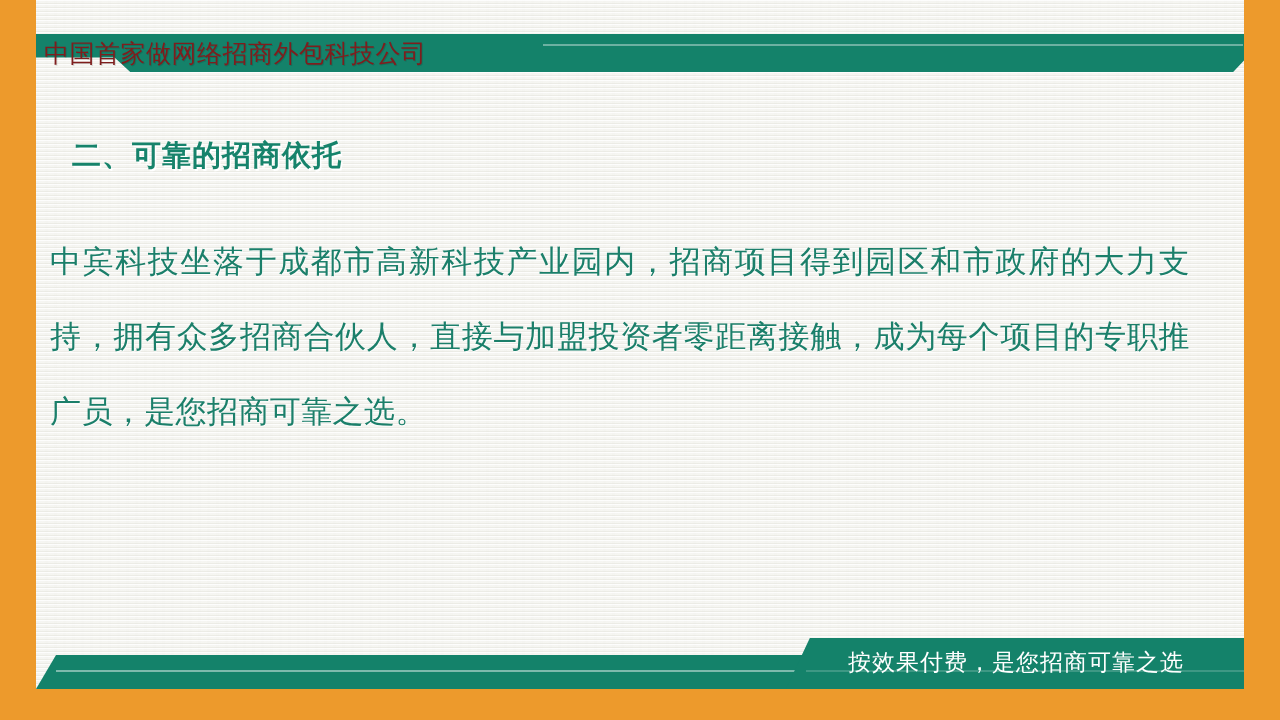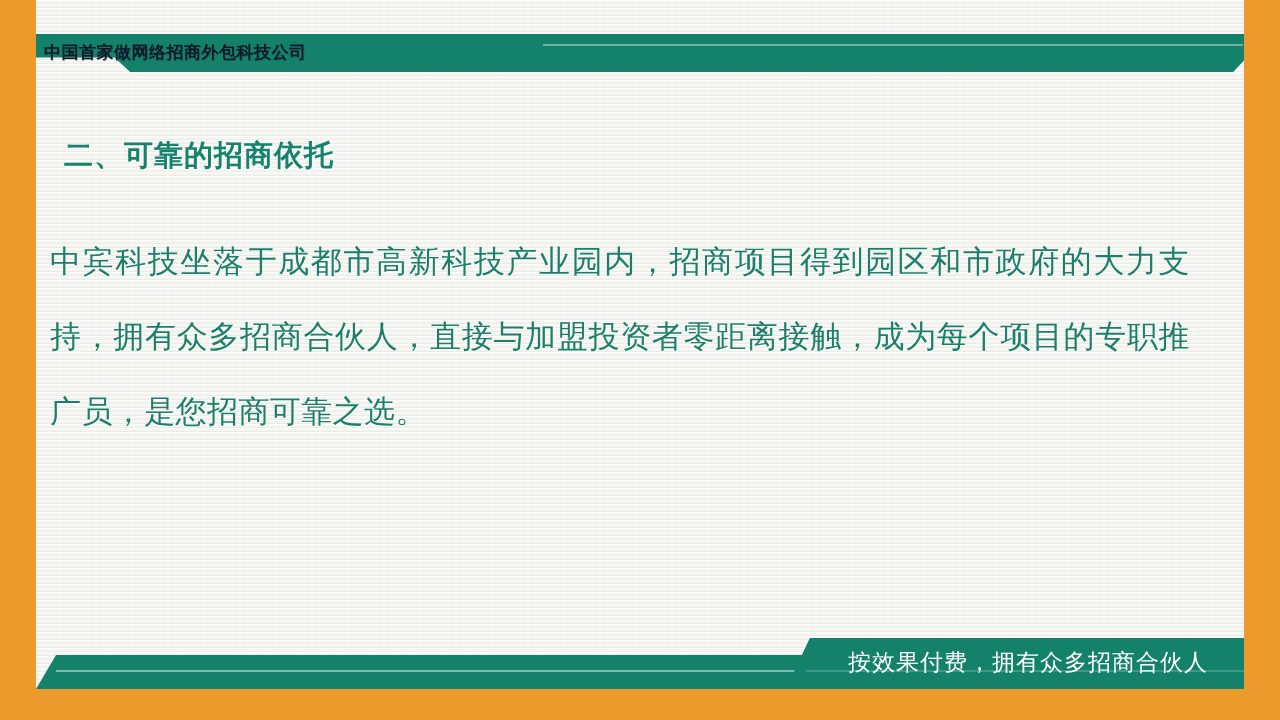--- a/index.html
+++ b/index.html
@@ -58,32 +58,32 @@
     width: 700px;
     height: 2px;
     background: rgba(255,255,255,0.38);
   }
   .header-title {
     position: absolute;
     left: 44px;
     top: 37px;
     height: 32px;
     line-height: 32px;
-    color: #0f172a;
-    font-size: 17px;
-    font-weight: bold;
+    color: #7f1d1d;
+    font-size: 25px;
+    font-weight: normal;
     letter-spacing: 0.5px;
     white-space: nowrap;
     text-shadow: 1px 1px 0 rgba(0,0,0,0.12);
   }
 
   
   .section-title {
     position: absolute;
-    left: 64px;
+    left: 72px;
     top: 136px;
     color: #16836B;
     font-size: 29px;
     font-weight: bold;
     letter-spacing: 1px;
     white-space: nowrap;
     text-shadow: 1.5px 1.5px 0 rgba(255,255,255,0.95);
   }
 
   
@@ -161,15 +161,15 @@
   <div class="header-title">中国首家做网络招商外包科技公司</div>
 
   <div class="section-title">二、可靠的招商依托</div>
 
   <div class="body-text">中宾科技坐落于成都市高新科技产业园内，招商项目得到园区和市政府的大力支持，拥有众多招商合伙人，直接与加盟投资者零距离接触，成为每个项目的专职推广员，是您招商可靠之选。</div>
 
   <div class="footer-thin"></div>
   <div class="footer-thin-rule"></div>
   <div class="footer-block"></div>
   <div class="footer-block-rule"></div>
-  <div class="footer-text">按效果付费，拥有众多招商合伙人</div>
+  <div class="footer-text">按效果付费，是您招商可靠之选</div>
 
 </div>
 
 </body></html>

